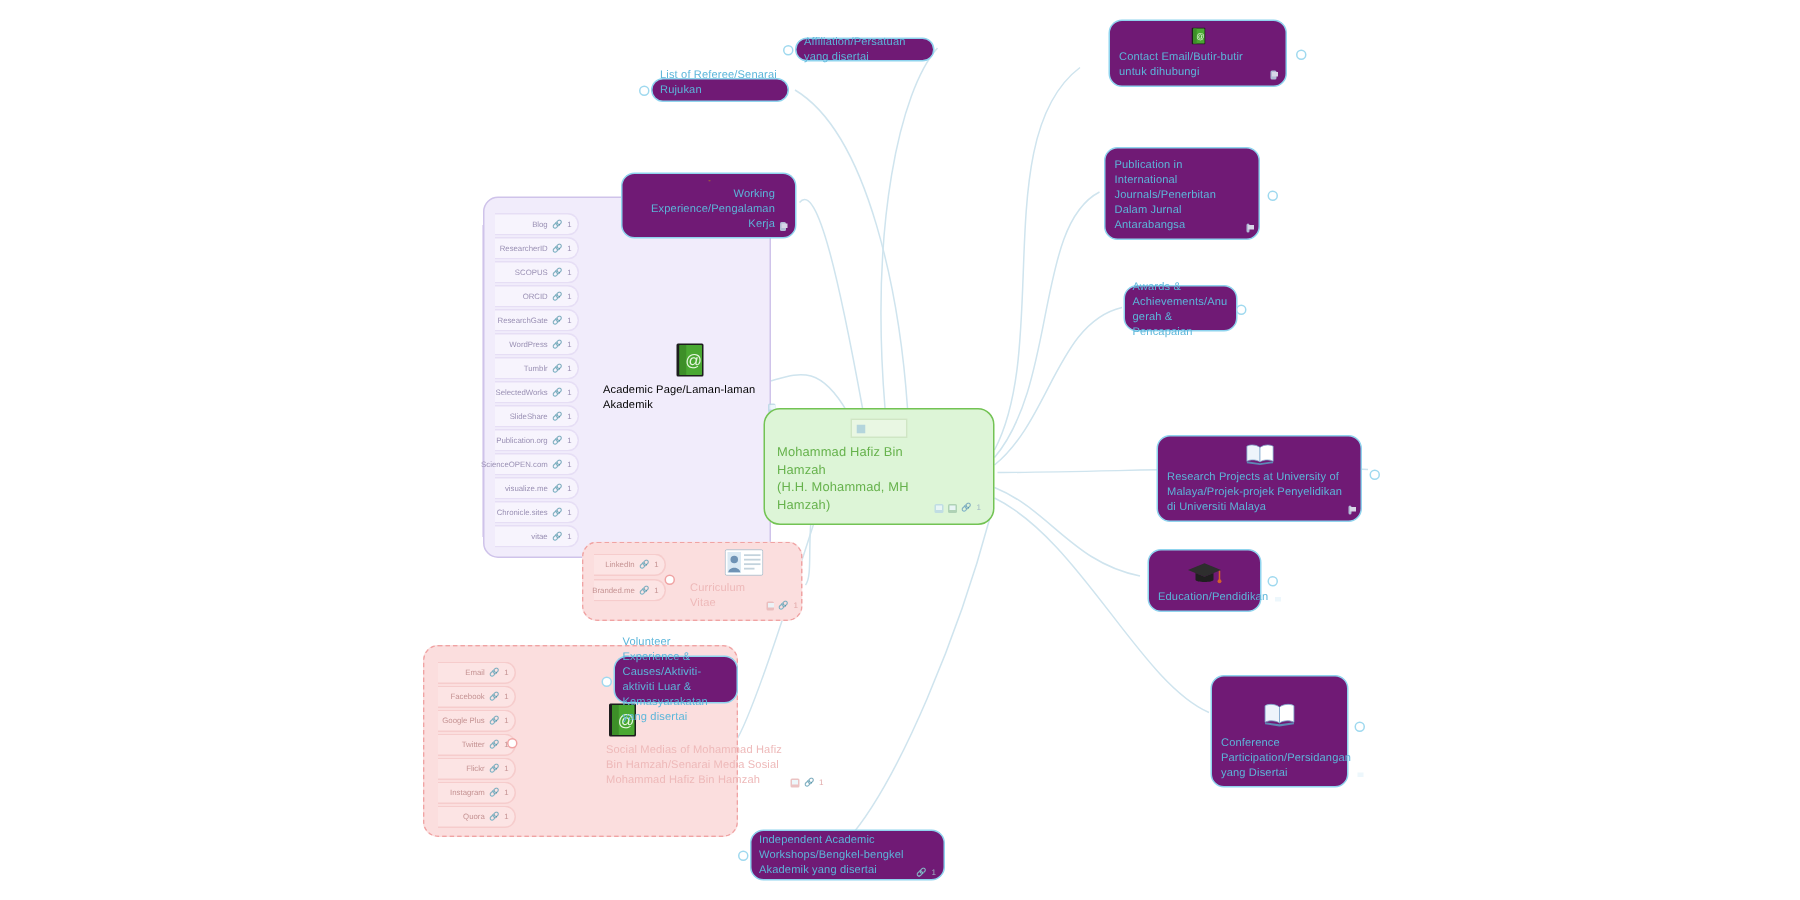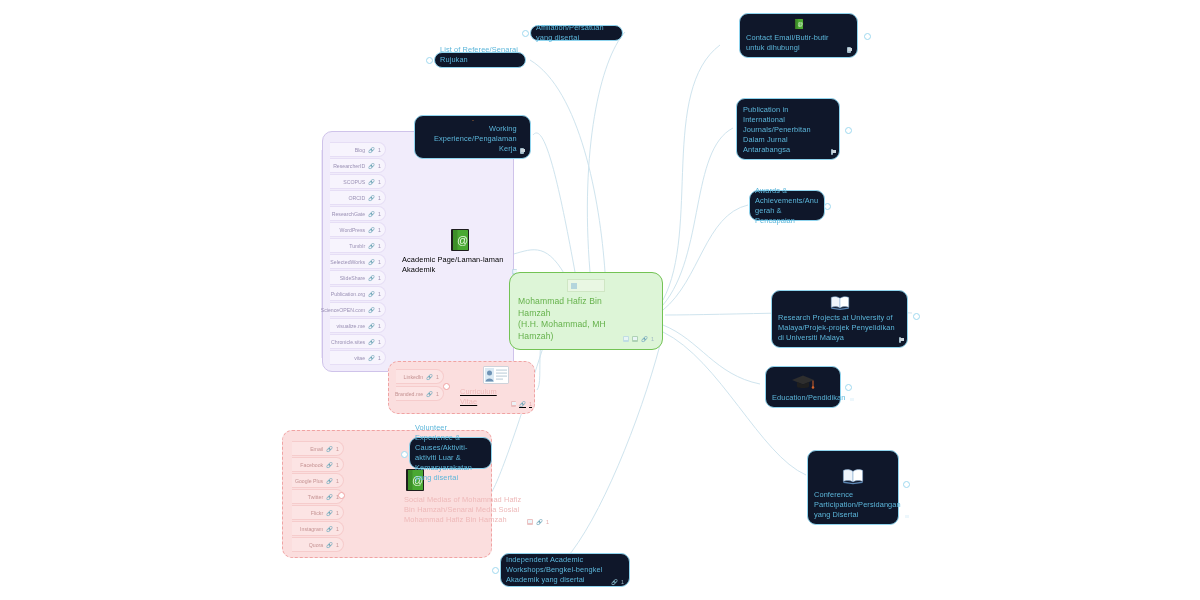--- a/index.html
+++ b/index.html
@@ -23,21 +23,21 @@
   .node .label{
     font-size:7.4px;line-height:10px;
     letter-spacing:.1px;
     padding:0;
     word-wrap:break-word;
   }
   .row{display:flex;align-items:flex-end;gap:3px;}
 
   
   .blue{
-    background:#0f172a;
+    background:#701a75;
     border:1px solid #8fd4ee;
     color:#59b4d9;
     padding:4px 6px 4px 6px;
   }
   .blue .label{color:#5cb6da;}
 
   
   .central{
     background:#ddf5d7;
     border:1.6px solid #73c354;
@@ -374,21 +374,21 @@
       <rect x="4" y="4" width="18" height="28" fill="#dbeaf4"></rect>
       <circle cx="13" cy="14" r="5" fill="#6f93b5"></circle>
       <path d="M5 31 C6 23, 20 23, 21 31 Z" fill="#6f93b5"></path>
       <g fill="#c3d3dd">
           <rect x="26" y="7" width="22" height="2.4"></rect>
           <rect x="26" y="13" width="22" height="2.4"></rect>
           <rect x="26" y="19" width="22" height="2.4"></rect>
           <rect x="26" y="25" width="14" height="2.4"></rect>
         </g>
     </svg>
-    <div class="row" style="justify-content:center;text-decoration:underline;">
+    <div class="row" style="justify-content:center;">
       <span class="label grouplabel pk" style="position:static;">Curriculum Vitae</span>
       <span class="attach" style="background:#e8b9b9;"></span>
       <span class="linkico" style="color:#e1a9a9;">🔗</span>
       <span class="cnum" style="color:#e1a9a9;">1</span>
     </div>
   </div>
   <div class="dot pink" style="left:443px;top:383px;"></div>
 
   <div class="group pink2" style="left:282px;top:430px;width:210px;height:128px;"></div>
   <div id="social-chips">

